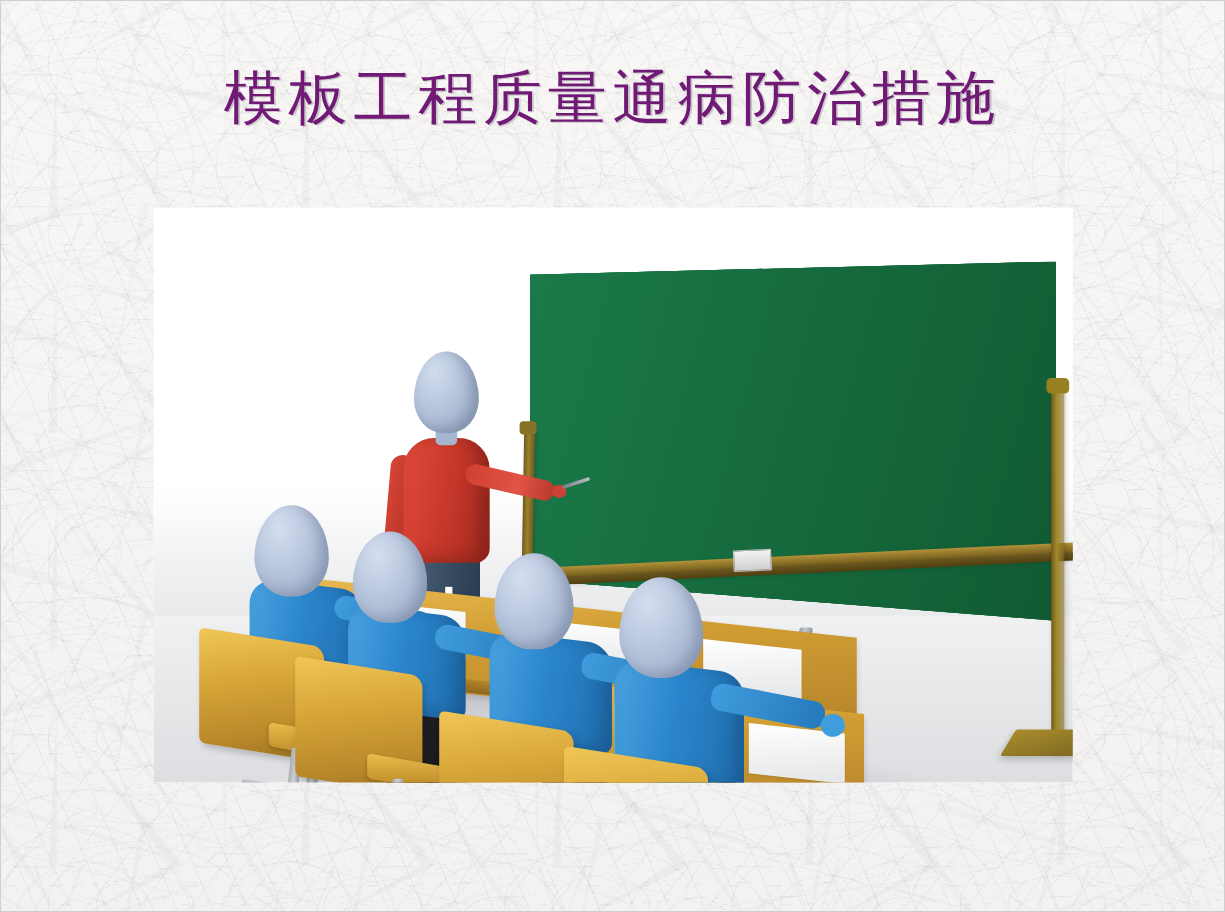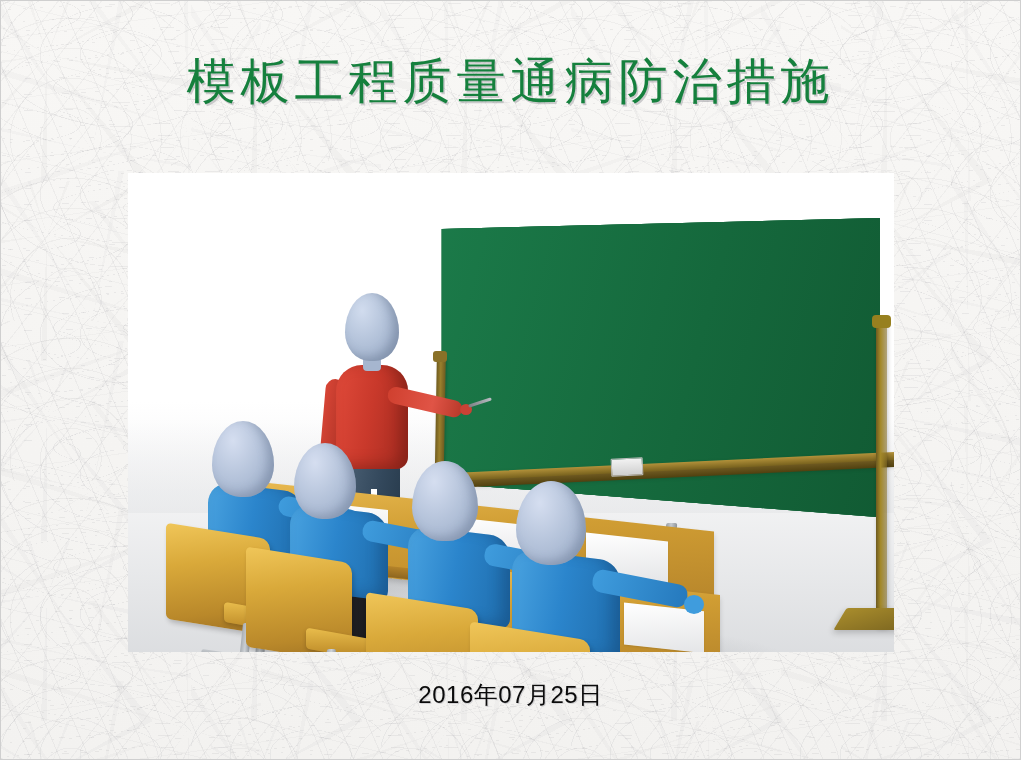--- a/index.html
+++ b/index.html
@@ -43,21 +43,21 @@
     background-size:210px 180px,260px 200px,190px 170px;
   }
 
   
   .title{
     position:absolute;left:0;right:0;top:52px;
     text-align:center;
     font-family:"DejaVu Serif","Liberation Serif",serif;
     font-size:49px;line-height:1.18;
     letter-spacing:5px;
-    color:#15803d;font-weight:400;
+    color:#701a75;font-weight:400;
     text-shadow:1.5px 1.5px 0 rgba(120,120,130,.35);
     white-space:nowrap;
   }
 
   
   .picture{
     position:absolute;left:127px;top:172px;width:766px;height:479px;
     background:#ffffff;overflow:hidden;
   }
   
@@ -381,15 +381,14 @@
       <div class="s-neck" style="left:54px;top:58px;width:24px;height:24px;"></div>
       <div class="s-head" style="left:28px;top:0;width:70px;height:84px;"></div>
     </div>
 
     <div class="chair" style="left:342px;top:458px;width:120px;height:114px;transform:skewY(9deg);">
       <div class="chair-back"></div>
     </div>
 
   </div>
 
-  <div class="date">2016年07月25日</div>
 
 </div>
 
 </body></html>

